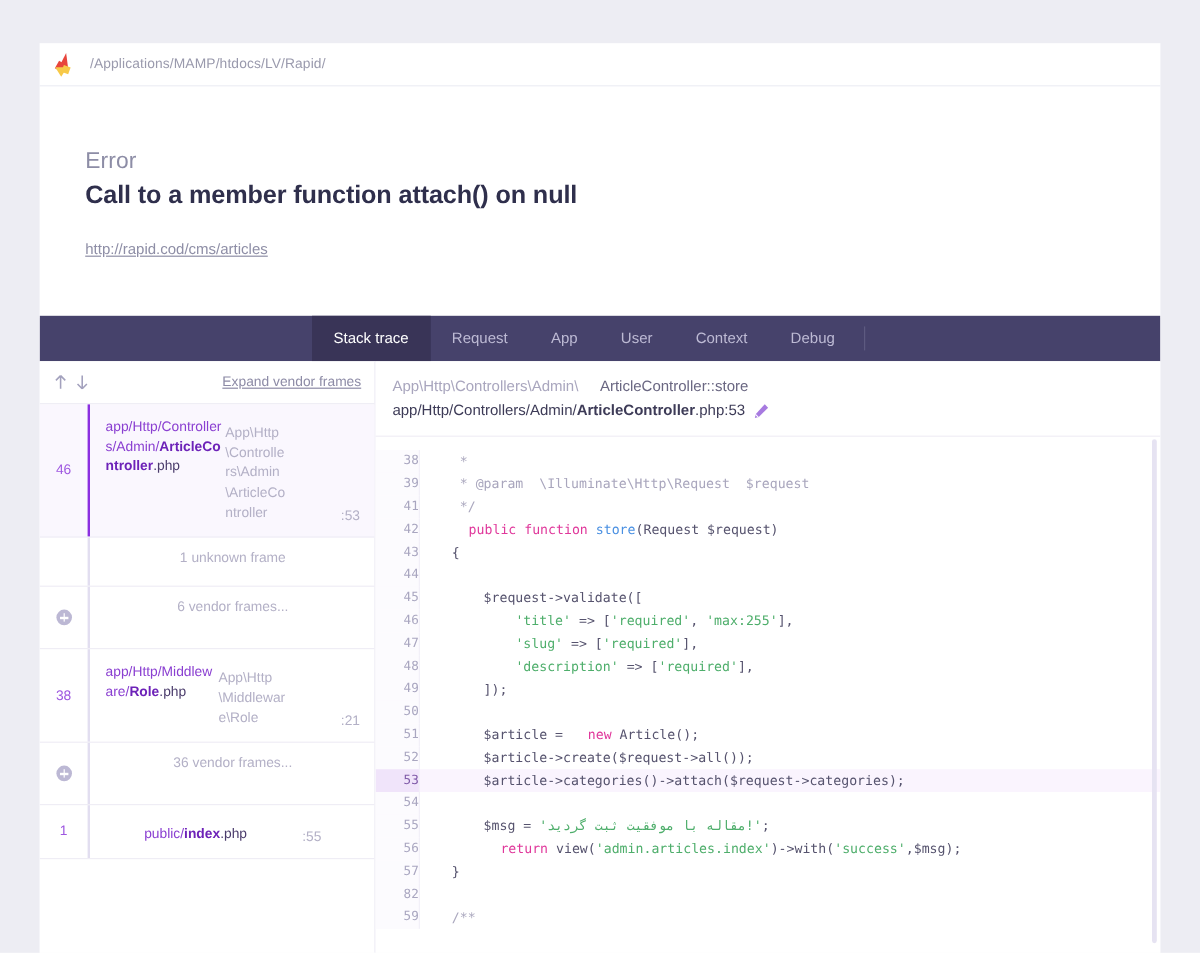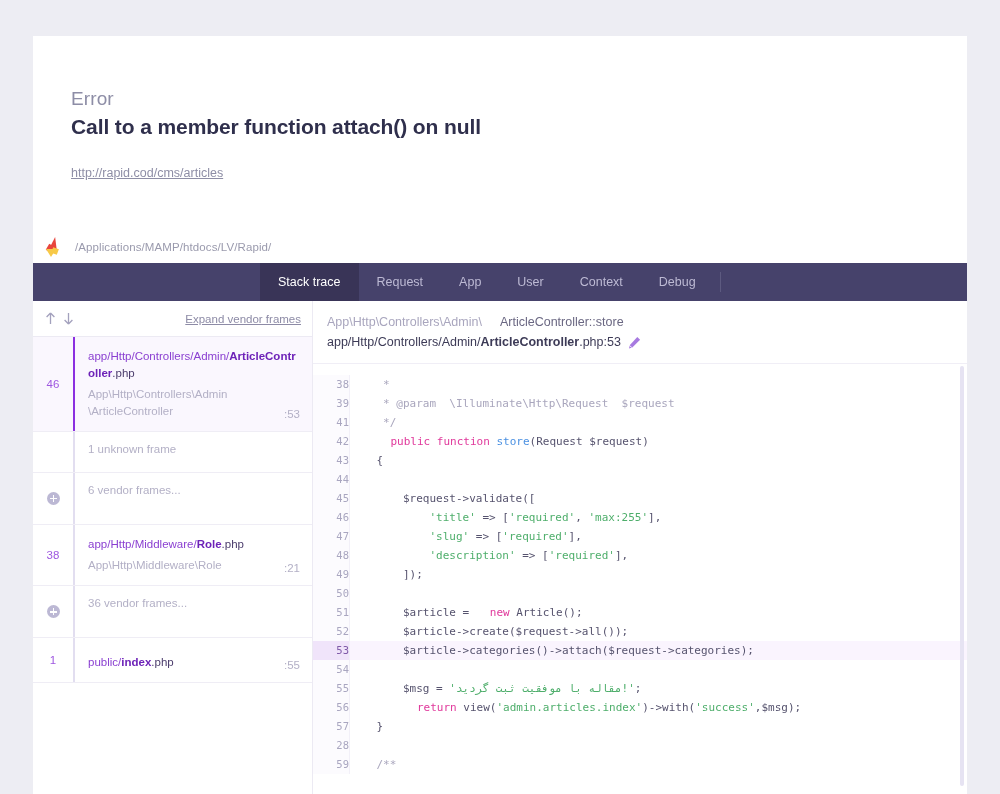--- a/index.html
+++ b/index.html
@@ -195,22 +195,22 @@
     align-items: center;
     justify-content: center;
     font-size: 11.5px;
     color: #9e57e0;
   }
   .frame-main {
     flex: 1;
     border-left: 2px solid #e2def0;
     padding: 11px 12px 11px 13px;
     display: flex;
-    flex-direction: column;
-    justify-content: space-between;
+    flex-direction: row;
+    justify-content: center;
     min-width: 0;
   }
   .frame.selected {
     background: #faf7fe;
   }
   .frame.selected .frame-main {
     border-left-color: #8b2fe0;
   }
   .frame-file {
     font-size: 11.5px;
@@ -341,34 +341,34 @@
     background: #e6e3f2;
     border-radius: 2px;
     cursor: pointer;
   }
 </style>
 </head>
 <body>
 
 <div id="error-card">
 
-  <div id="card-body">
-    <div id="err-kind">Error</div>
-    <div id="err-message">Call to a member function attach() on null</div>
-    <a id="err-url" href="#">http://rapid.cod/cms/articles</a>
-  </div>
-
   <div id="card-topbar">
     <div id="flare-logo">
       <span class="fl-red"></span>
       <span class="fl-red2"></span>
       <span class="fl-yellow"></span>
       <span class="fl-yellow2"></span>
     </div>
     <div id="card-path">/Applications/MAMP/htdocs/LV/Rapid/</div>
+  </div>
+
+  <div id="card-body">
+    <div id="err-kind">Error</div>
+    <div id="err-message">Call to a member function attach() on null</div>
+    <a id="err-url" href="#">http://rapid.cod/cms/articles</a>
   </div>
 </div>
 
 <div id="trace-panel">
 
   <div id="nav-bar">
     <div class="nav-tab active">Stack trace</div>
     <div class="nav-tab">Request</div>
     <div class="nav-tab">App</div>
     <div class="nav-tab">User</div>
@@ -544,21 +544,21 @@
               </tr>
               <tr>
                 <td class="ln">56</td>
                 <td class="code"><span class="tk-var">        </span><span class="tk-kw">return</span><span class="tk-var"> view(</span><span class="tk-str">'admin.articles.index'</span><span class="tk-var">)-&gt;with(</span><span class="tk-str">'success'</span><span class="tk-var">,$msg);</span></td>
               </tr>
               <tr>
                 <td class="ln">57</td>
                 <td class="code"><span class="tk-var">    }</span></td>
               </tr>
               <tr>
-                <td class="ln">28</td>
+                <td class="ln">82</td>
                 <td class="code"><span class="tk-var"></span></td>
               </tr>
               <tr>
                 <td class="ln">59</td>
                 <td class="code"><span class="tk-com">    /**</span></td>
               </tr>
             </tbody>
         </table>
         <div id="code-scrollbar"></div>
       </div>

